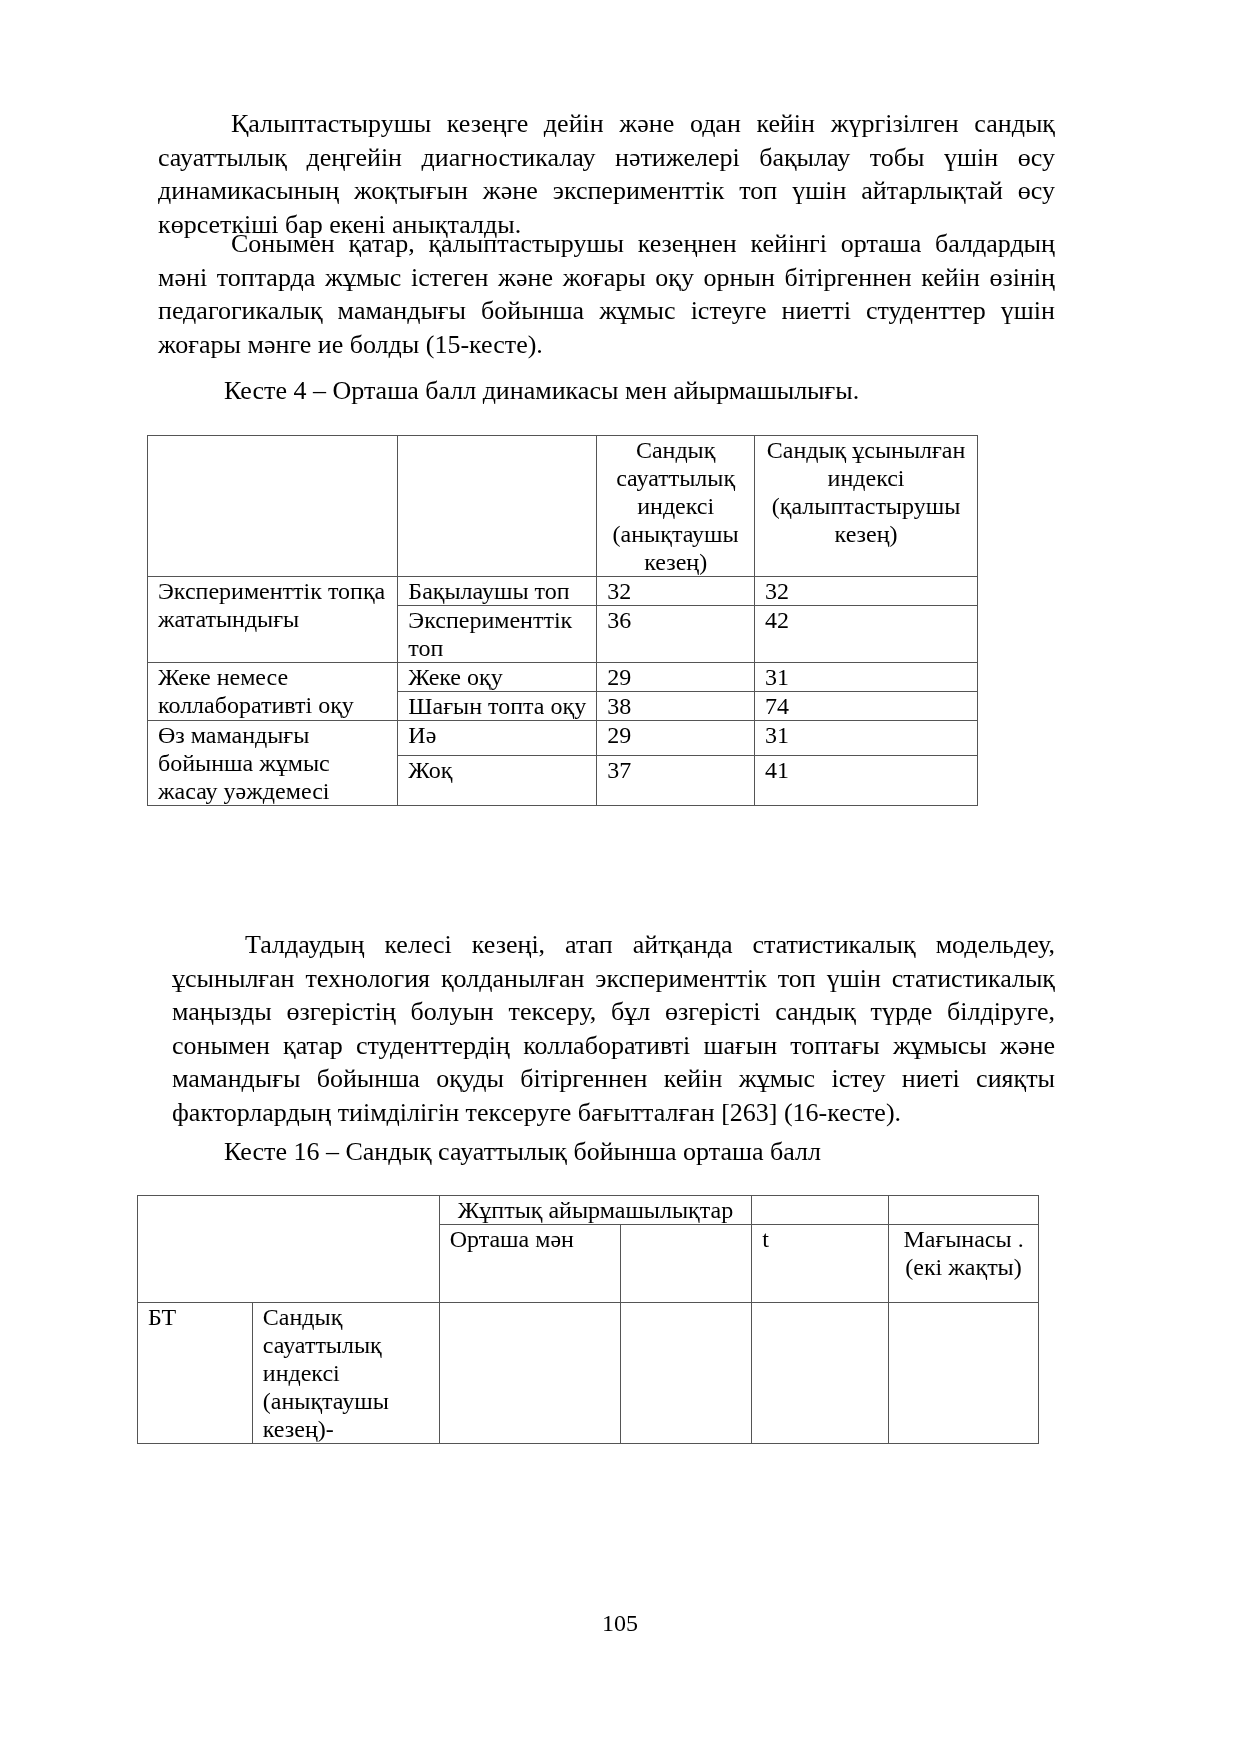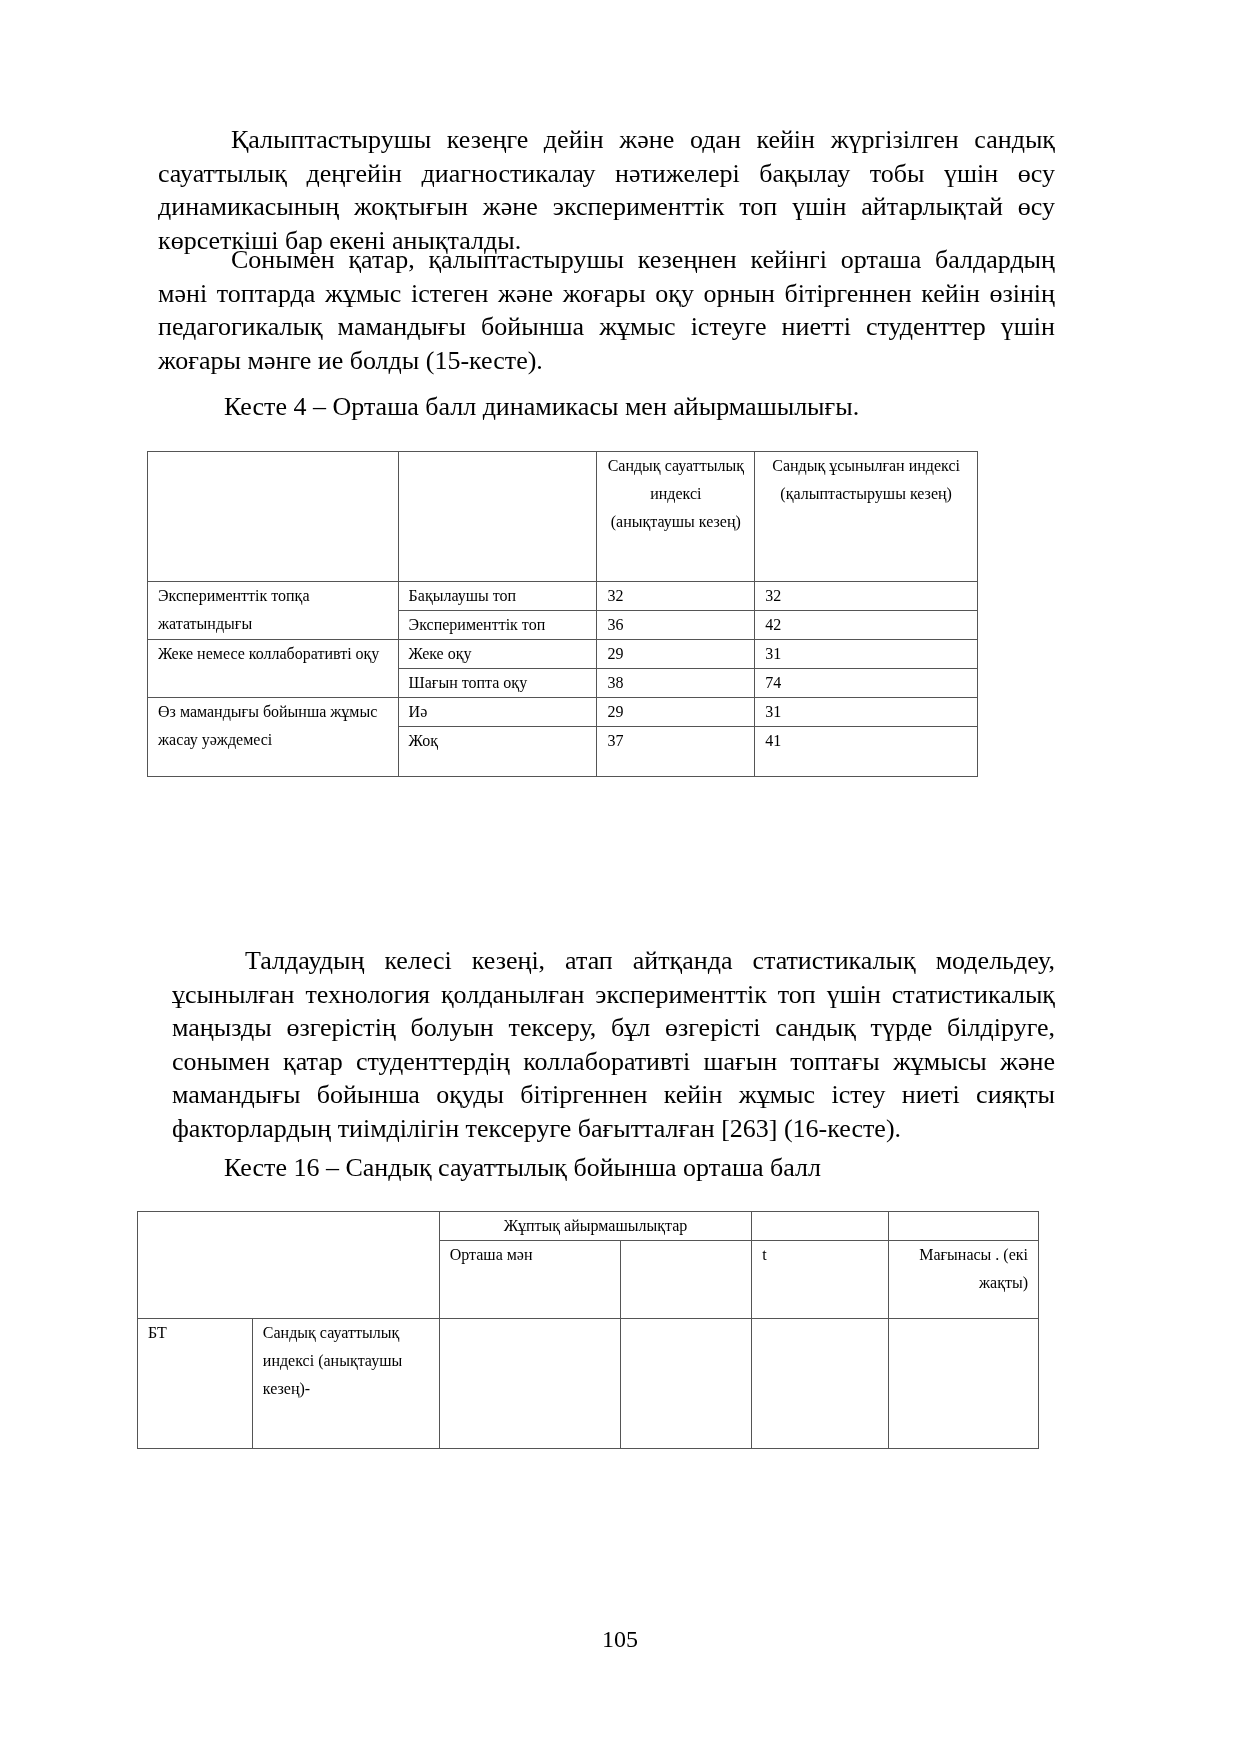--- a/index.html
+++ b/index.html
@@ -1,40 +1,40 @@
 <!DOCTYPE html>
 <html><head>
 <meta charset="utf-8">
 <style>
   html, body { margin: 0; padding: 0; background: #ffffff; }
   body {
     width: 1240px; height: 1755px; position: relative; overflow: hidden;
     font-family: "Liberation Serif", "DejaVu Serif", serif;
     color: #000;
   }
-  .page { position: absolute; left: 0; top: 16px; width: 1240px; height: 1354px; }
+  .page { position: absolute; left: 0; top: 0; width: 1240px; height: 1354px; }
   .para {
     position: absolute;
     font-size: 26px; line-height: 33.5px;
     text-align: justify; text-align-last: left;
     margin: 0;
   }
   .para .indent { display: inline-block; width: 73px; }
   .caption {
     position: absolute; font-size: 26px; line-height: 32px; margin: 0;
   }
   table.doc {
     position: absolute; border-collapse: collapse;
-    font-size: 16px; line-height: 28px;
+    font-size: 24px; line-height: 28px;
   }
   table.doc td {
     border: 1px solid #555; vertical-align: top; padding: 0 10px;
   }
   table.doc td.center { text-align: center; }
-  table.doc td.right { text-align: right; }
+  table.doc td.right { text-align: center; }
   .page-number {
     position: absolute; left: 0; width: 1240px; top: 1610px;
     text-align: center; font-size: 24px;
   }
 </style>
 </head>
 <body>
 
 <div class="page">
 

